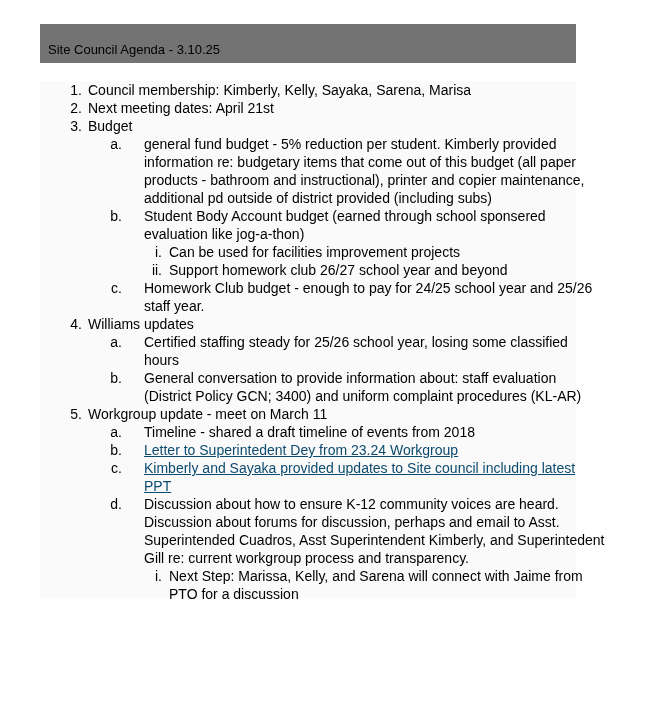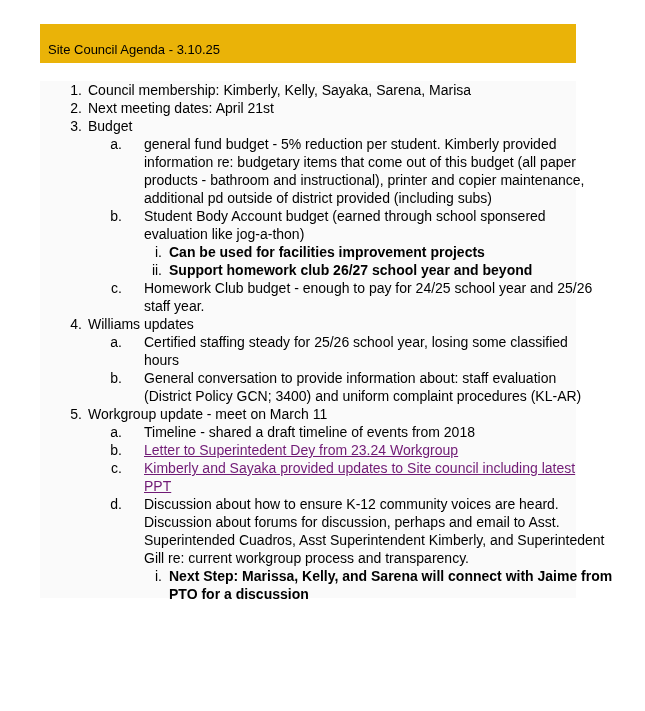--- a/index.html
+++ b/index.html
@@ -15,21 +15,21 @@
       font-size: 14px;
       color: #000000;
       overflow: hidden;
     }
     .title-block {
       position: absolute;
       left: 40px;
       top: 24px;
       width: 536px;
       height: 39px;
-      background: #eab308;
+      background: #737373;
       text-decoration: underline;
     }
     .title {
       position: absolute;
       left: 8px;
       top: 18px;
       font-size: 13px;
       line-height: 16px;
       white-space: nowrap;
     }
@@ -55,23 +55,23 @@
       width: 20px;
     }
     .txt {
       position: absolute;
     }
     .l1 .marker { left: 22px; }
     .l1 .txt { left: 48px; }
     .l2 .marker { left: 62px; }
     .l2 .txt { left: 104px; }
     .l3 .marker { left: 102px; }
-    .l3 .txt { left: 129px; font-weight: bold; }
+    .l3 .txt { left: 129px; }
     .link {
-      color: #701a75;
+      color: #0c4a6e;
       text-decoration: underline;
       cursor: pointer;
     }
   </style>
 </head>
 <body>
 
 <div class="title-block">
   <div class="title">Site Council Agenda - 3.10.25</div>
 </div>

